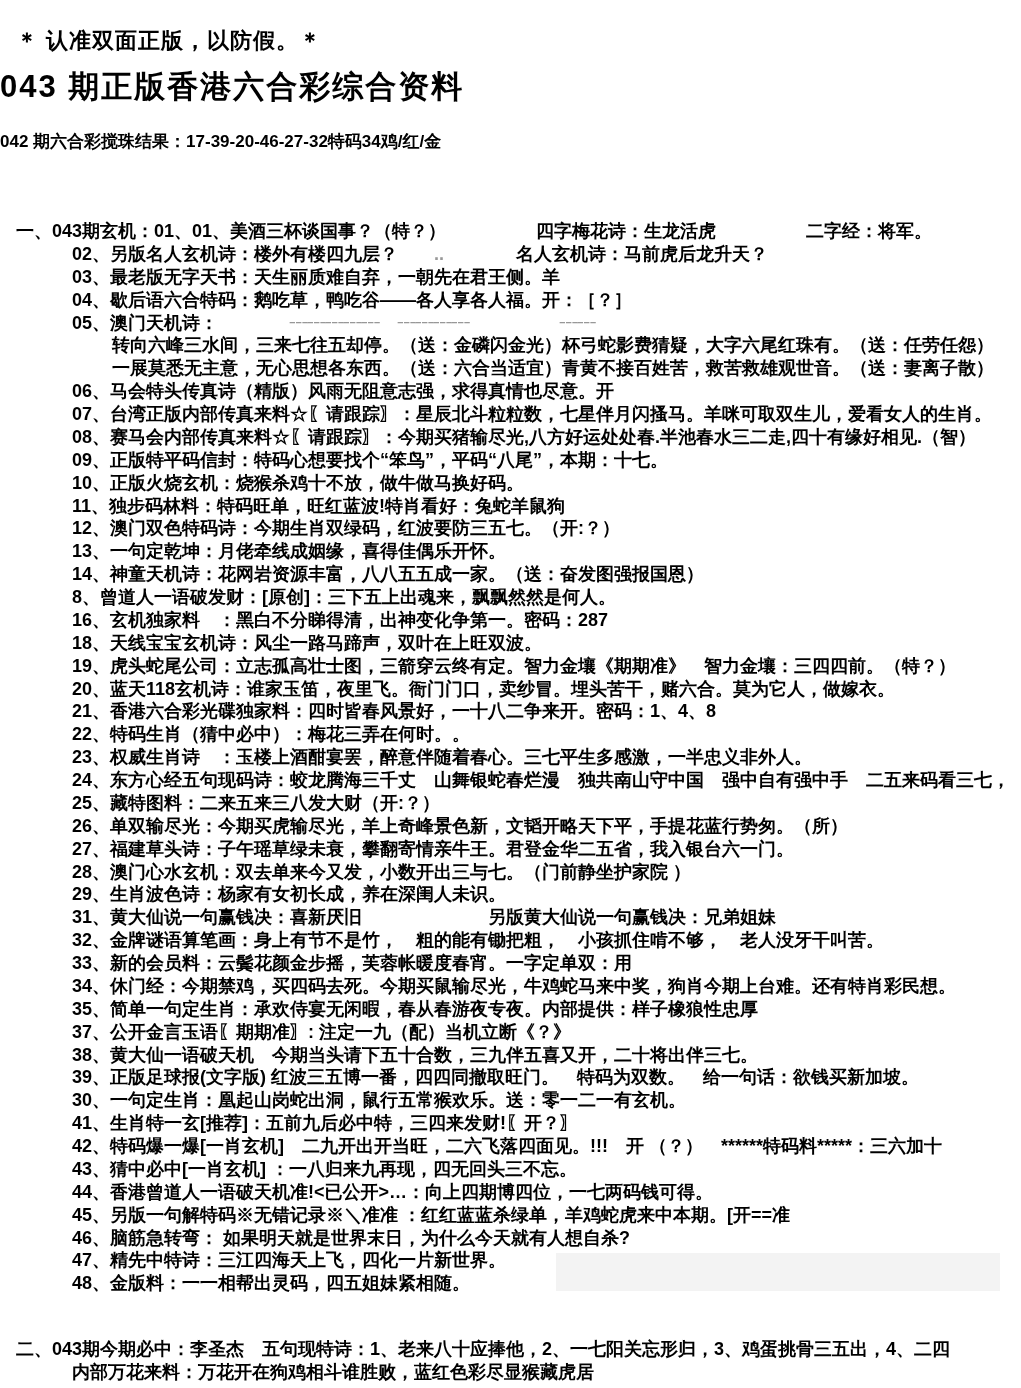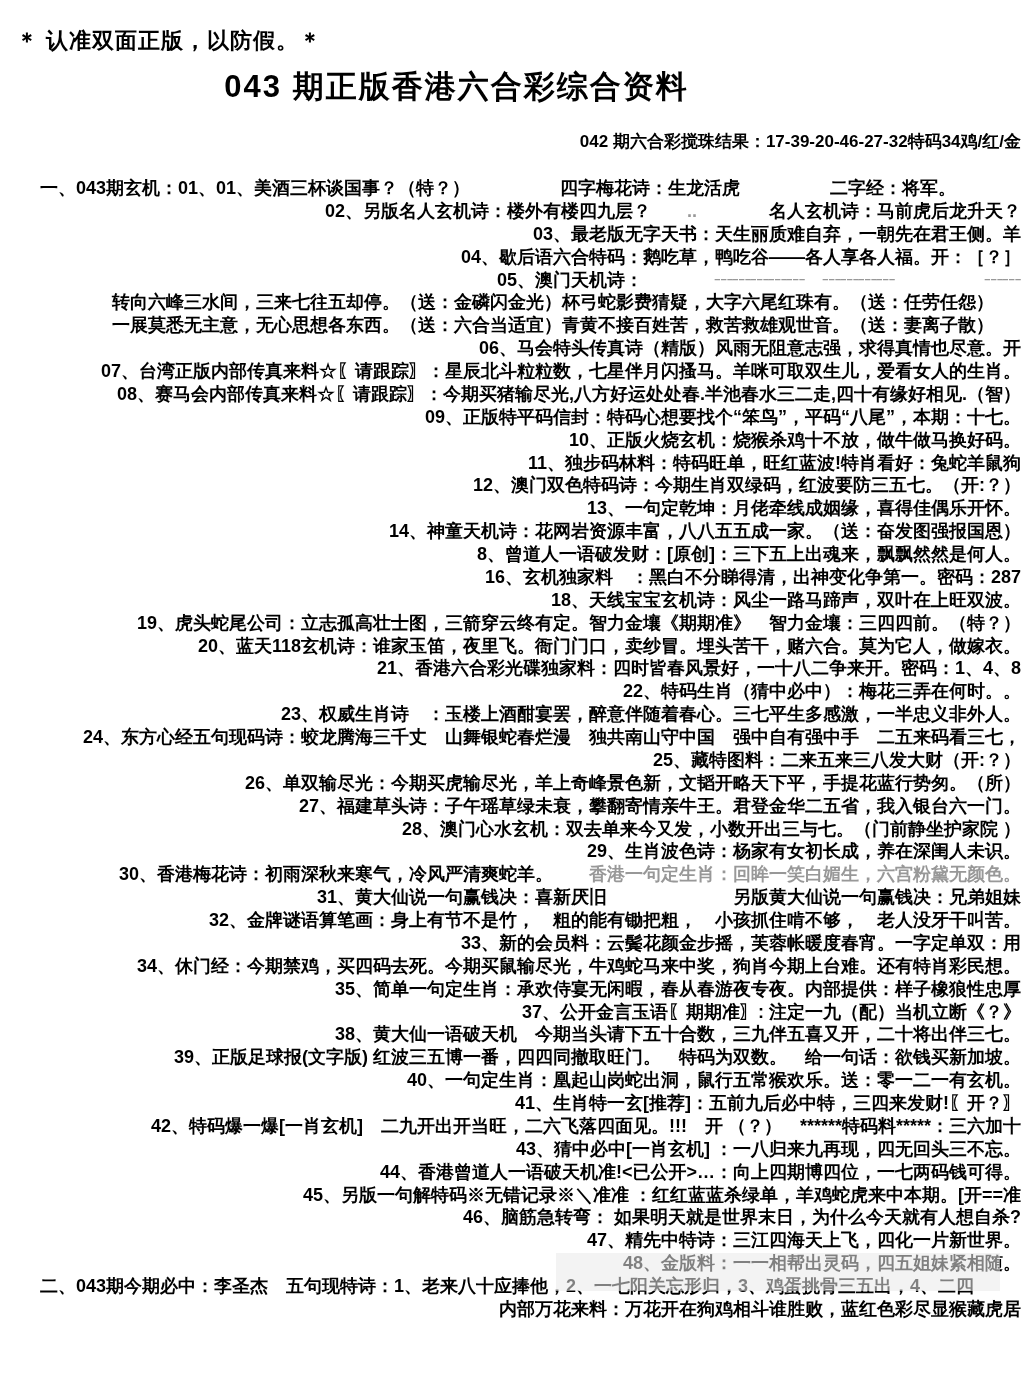--- a/index.html
+++ b/index.html
@@ -22,48 +22,47 @@
     top: 26px;
     font-size: 22px;
     letter-spacing: 1px;
     white-space: nowrap;
   }
   .title {
     position: absolute;
     left: 0;
     top: 66px;
     width: 913px;
-    text-align: center;
     font-size: 31px;
     letter-spacing: 2px;
     white-space: nowrap;
   }
   .subtitle {
     position: absolute;
     left: 0;
     top: 130px;
     width: 1021px;
-    text-align: right;
+    text-align: left;
     font-size: 17px;
     white-space: nowrap;
   }
   .content {
     position: absolute;
     left: 0;
     top: 177px;
     width: 1021px;
   }
   .line {
     height: 22.88px;
     line-height: 22.88px;
     font-size: 18px;
     white-space: nowrap;
   }
-  .ind0 { padding-left: 40px; }
-  .ind1 { padding-left: 72px; text-align: right; }
+  .ind0 { padding-left: 16px; margin-top: 43px; }
+  .ind1 { padding-left: 72px; }
   .ind2 { padding-left: 112px; }
   .seg.light { color: #989898; }
   .artifact {
     position: absolute;
     left: 556px;
     top: 1253px;
     width: 444px;
     height: 38px;
     background: #e9e9e9;
     opacity: 0.55;
@@ -102,30 +101,29 @@
     <div class="line ind1"><span class="seg">20、蓝天118玄机诗：谁家玉笛，夜里飞。衙门门口，卖纱冒。埋头苦干，赌六合。莫为它人，做嫁衣。</span></div>
     <div class="line ind1"><span class="seg">21、香港六合彩光碟独家料：四时皆春风景好，一十八二争来开。密码：1、4、8</span></div>
     <div class="line ind1"><span class="seg">22、特码生肖（猜中必中）：梅花三弄在何时。。</span></div>
     <div class="line ind1"><span class="seg">23、权威生肖诗　：玉楼上酒酣宴罢，醉意伴随着春心。三七平生多感激，一半忠义非外人。</span></div>
     <div class="line ind1"><span class="seg">24、东方心经五句现码诗：蛟龙腾海三千丈　山舞银蛇春烂漫　独共南山守中国　强中自有强中手　二五来码看三七，</span></div>
     <div class="line ind1"><span class="seg">25、藏特图料：二来五来三八发大财（开:？）</span></div>
     <div class="line ind1"><span class="seg">26、单双输尽光：今期买虎输尽光，羊上奇峰景色新，文韬开略天下平，手提花蓝行势匆。（所）</span></div>
     <div class="line ind1"><span class="seg">27、福建草头诗：子午瑶草绿未衰，攀翻寄情亲牛王。君登金华二五省，我入银台六一门。</span></div>
     <div class="line ind1"><span class="seg">28、澳门心水玄机：双去单来今又发，小数开出三与七。（门前静坐护家院 ）</span></div>
     <div class="line ind1"><span class="seg">29、生肖波色诗：杨家有女初长成，养在深闺人未识。</span></div>
-    <div class="line ind1"><span class="seg">30、香港梅花诗：初雨深秋来寒气，冷风严清爽蛇羊。　　</span><span class="seg light">香港一句定生肖：回眸一笑白媚生，六宫粉黛无颜色。</span></div>
     <div class="line ind1"><span class="seg">31、黄大仙说一句赢钱决：喜新厌旧　　　　　　　另版黄大仙说一句赢钱决：兄弟姐妹</span></div>
     <div class="line ind1"><span class="seg">32、金牌谜语算笔画：身上有节不是竹，　粗的能有锄把粗，　小孩抓住啃不够，　老人没牙干叫苦。</span></div>
     <div class="line ind1"><span class="seg">33、新的会员料：云鬓花颜金步摇，芙蓉帐暖度春宵。一字定单双：用</span></div>
     <div class="line ind1"><span class="seg">34、休门经：今期禁鸡，买四码去死。今期买鼠输尽光，牛鸡蛇马来中奖，狗肖今期上台难。还有特肖彩民想。</span></div>
     <div class="line ind1"><span class="seg">35、简单一句定生肖：承欢侍宴无闲暇，春从春游夜专夜。内部提供：样子橡狼性忠厚</span></div>
     <div class="line ind1"><span class="seg">37、公开金言玉语〖期期准〗: 注定一九（配）当机立断《？》</span></div>
     <div class="line ind1"><span class="seg">38、黄大仙一语破天机　今期当头请下五十合数，三九伴五喜又开，二十将出伴三七。</span></div>
     <div class="line ind1"><span class="seg">39、正版足球报(文字版) 红波三五博一番，四四同撤取旺门。　特码为双数。　给一句话：欲钱买新加坡。</span></div>
-    <div class="line ind1"><span class="seg">40、一句定生肖：凰起山岗蛇出洞，鼠行五常猴欢乐。送：零一二一有玄机。</span></div>
+    <div class="line ind1"><span class="seg">30、一句定生肖：凰起山岗蛇出洞，鼠行五常猴欢乐。送：零一二一有玄机。</span></div>
     <div class="line ind1"><span class="seg">41、生肖特一玄[推荐]：五前九后必中特，三四来发财!〖开？〗</span></div>
     <div class="line ind1"><span class="seg">42、特码爆一爆[一肖玄机]　二九开出开当旺，二六飞落四面见。!!!　开 （？）　******特码料*****：三六加十</span></div>
     <div class="line ind1"><span class="seg">43、猜中必中[一肖玄机] ：一八归来九再现，四无回头三不忘。</span></div>
     <div class="line ind1"><span class="seg">44、香港曾道人一语破天机准!&lt;已公开&gt;…：向上四期博四位，一七两码钱可得。</span></div>
     <div class="line ind1"><span class="seg">45、另版一句解特码※无错记录※＼准准 ：红红蓝蓝杀绿单，羊鸡蛇虎来中本期。[开==准</span></div>
     <div class="line ind1"><span class="seg">46、脑筋急转弯： 如果明天就是世界末日，为什么今天就有人想自杀?</span></div>
     <div class="line ind1"><span class="seg">47、精先中特诗：三江四海天上飞，四化一片新世界。</span></div>
     <div class="line ind1"><span class="seg">48、金版料：一一相帮出灵码，四五姐妹紧相随。</span></div>
     <div class="line ind0"><span class="seg">二、043期今期必中：李圣杰　五句现特诗：1、老来八十应捧他，2、一七阳关忘形归，3、鸡蛋挑骨三五出，4、二四</span></div>
     <div class="line ind1"><span class="seg">内部万花来料：万花开在狗鸡相斗谁胜败，蓝红色彩尽显猴藏虎居</span></div>

